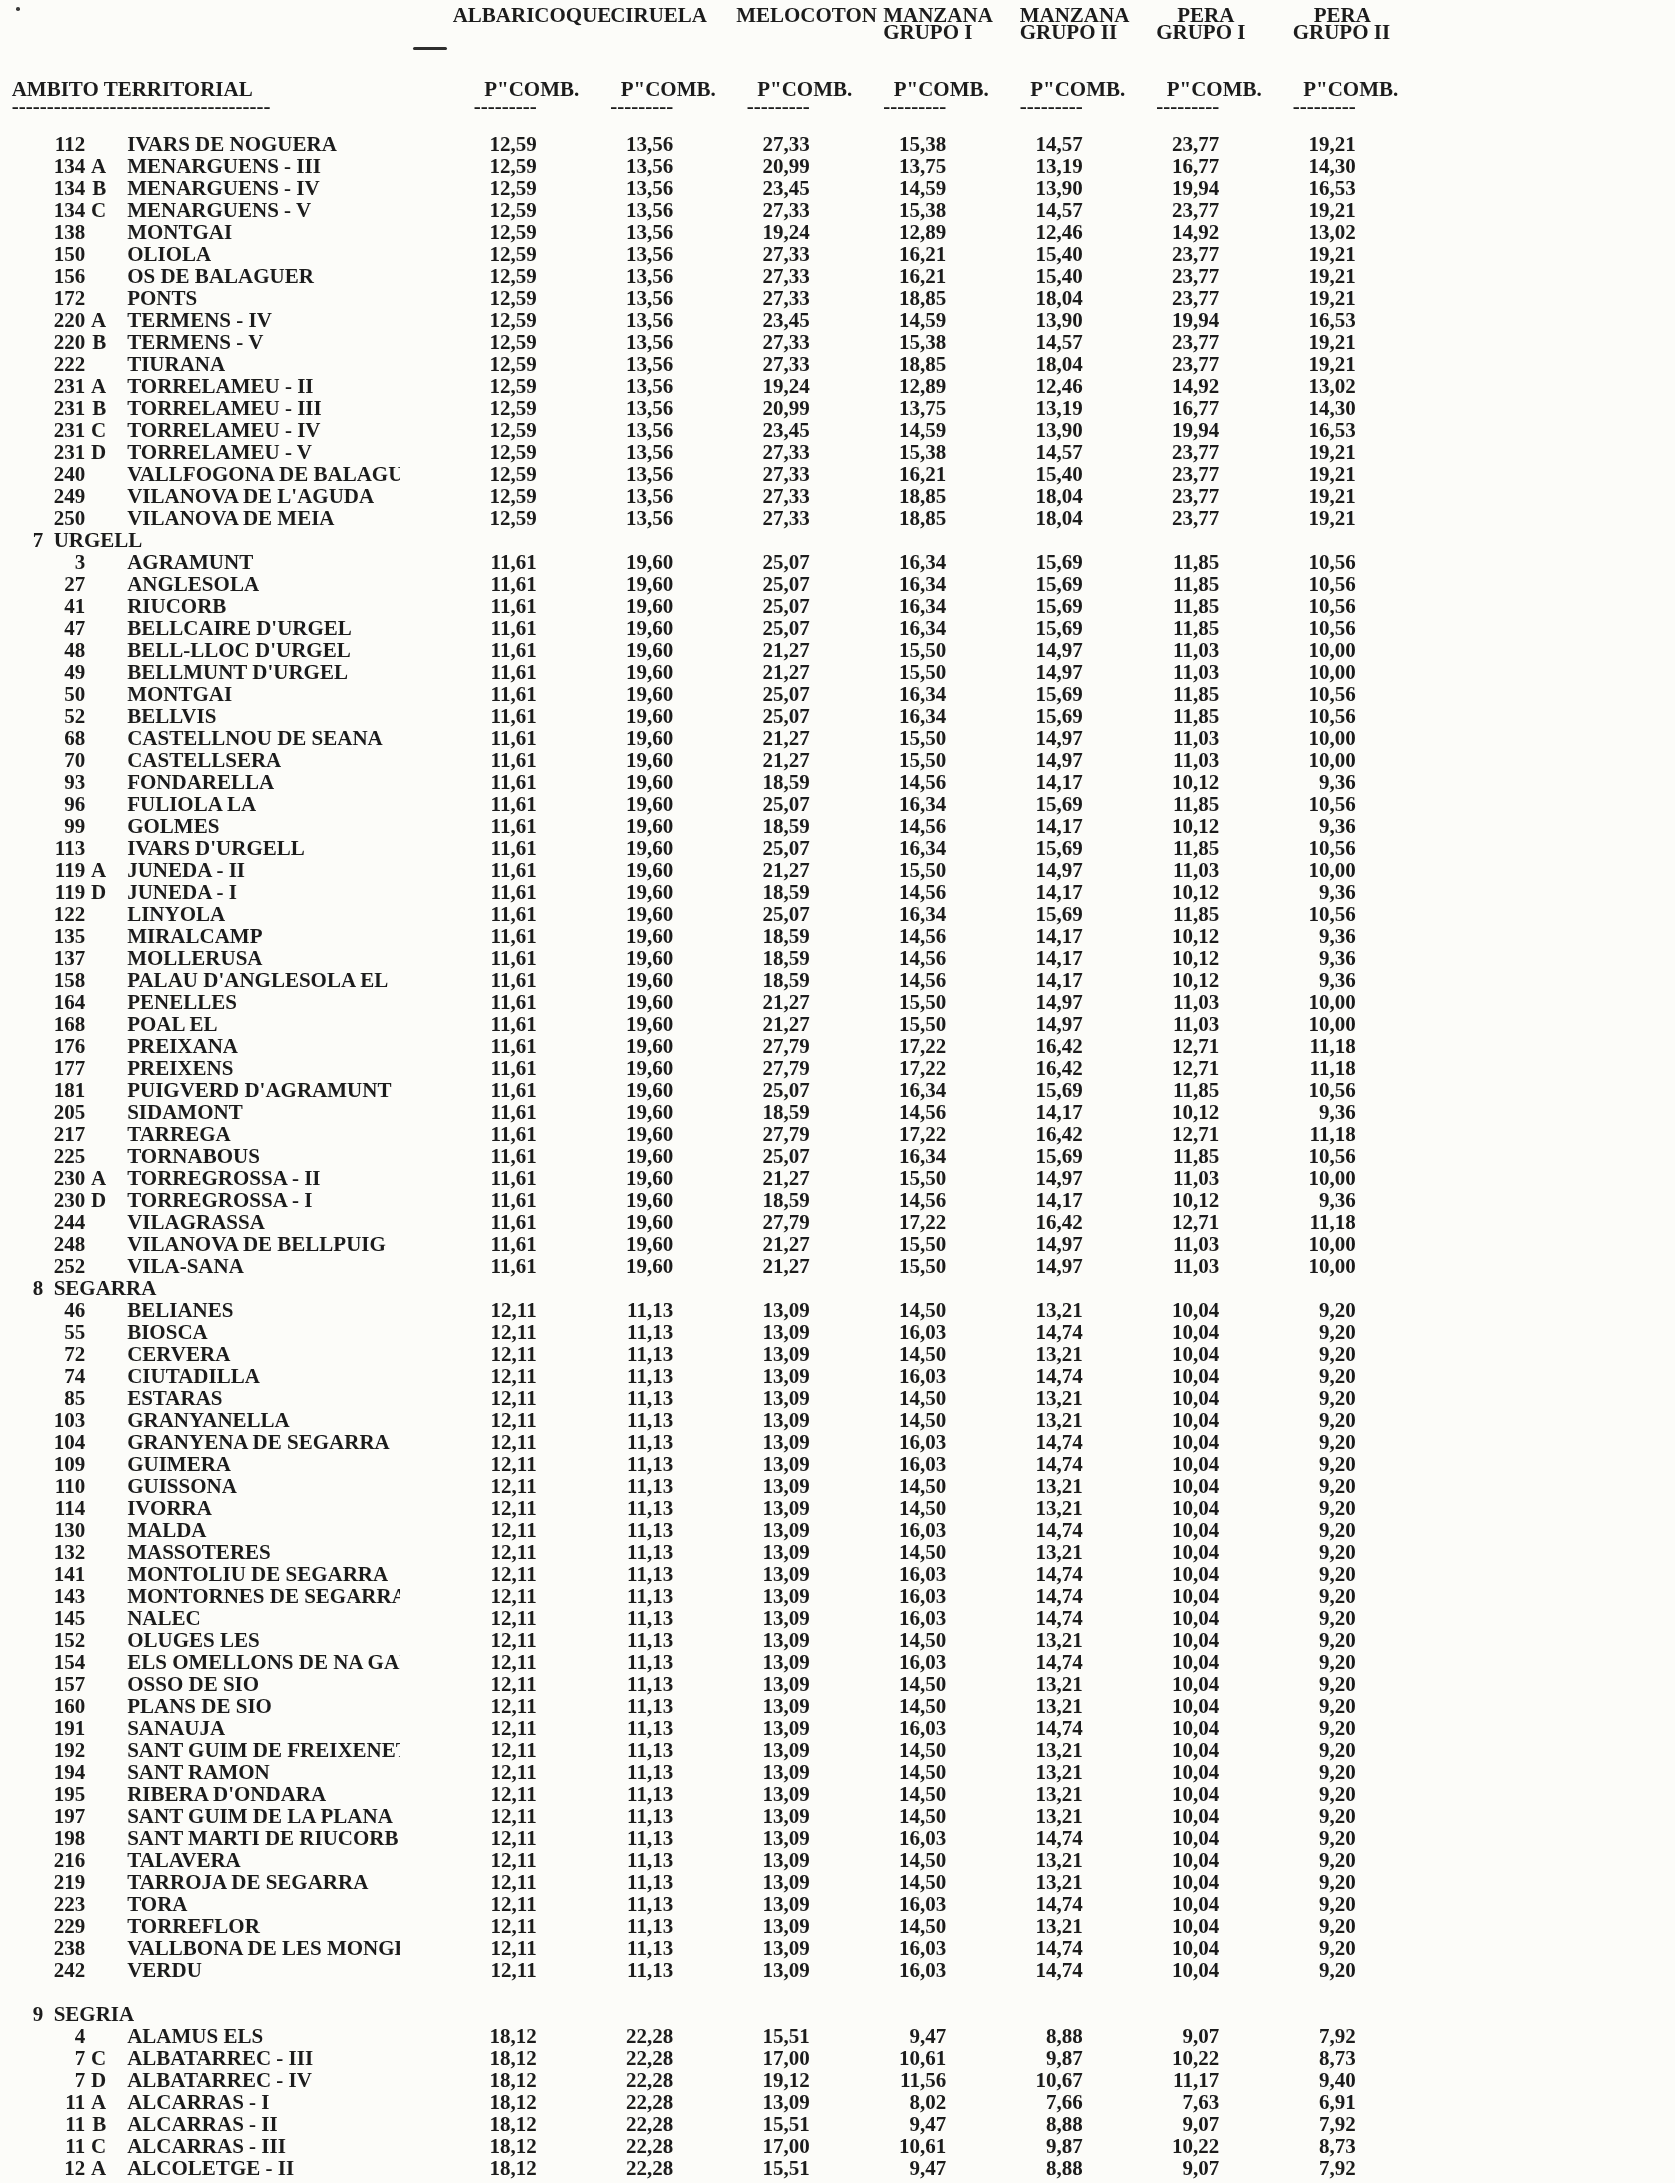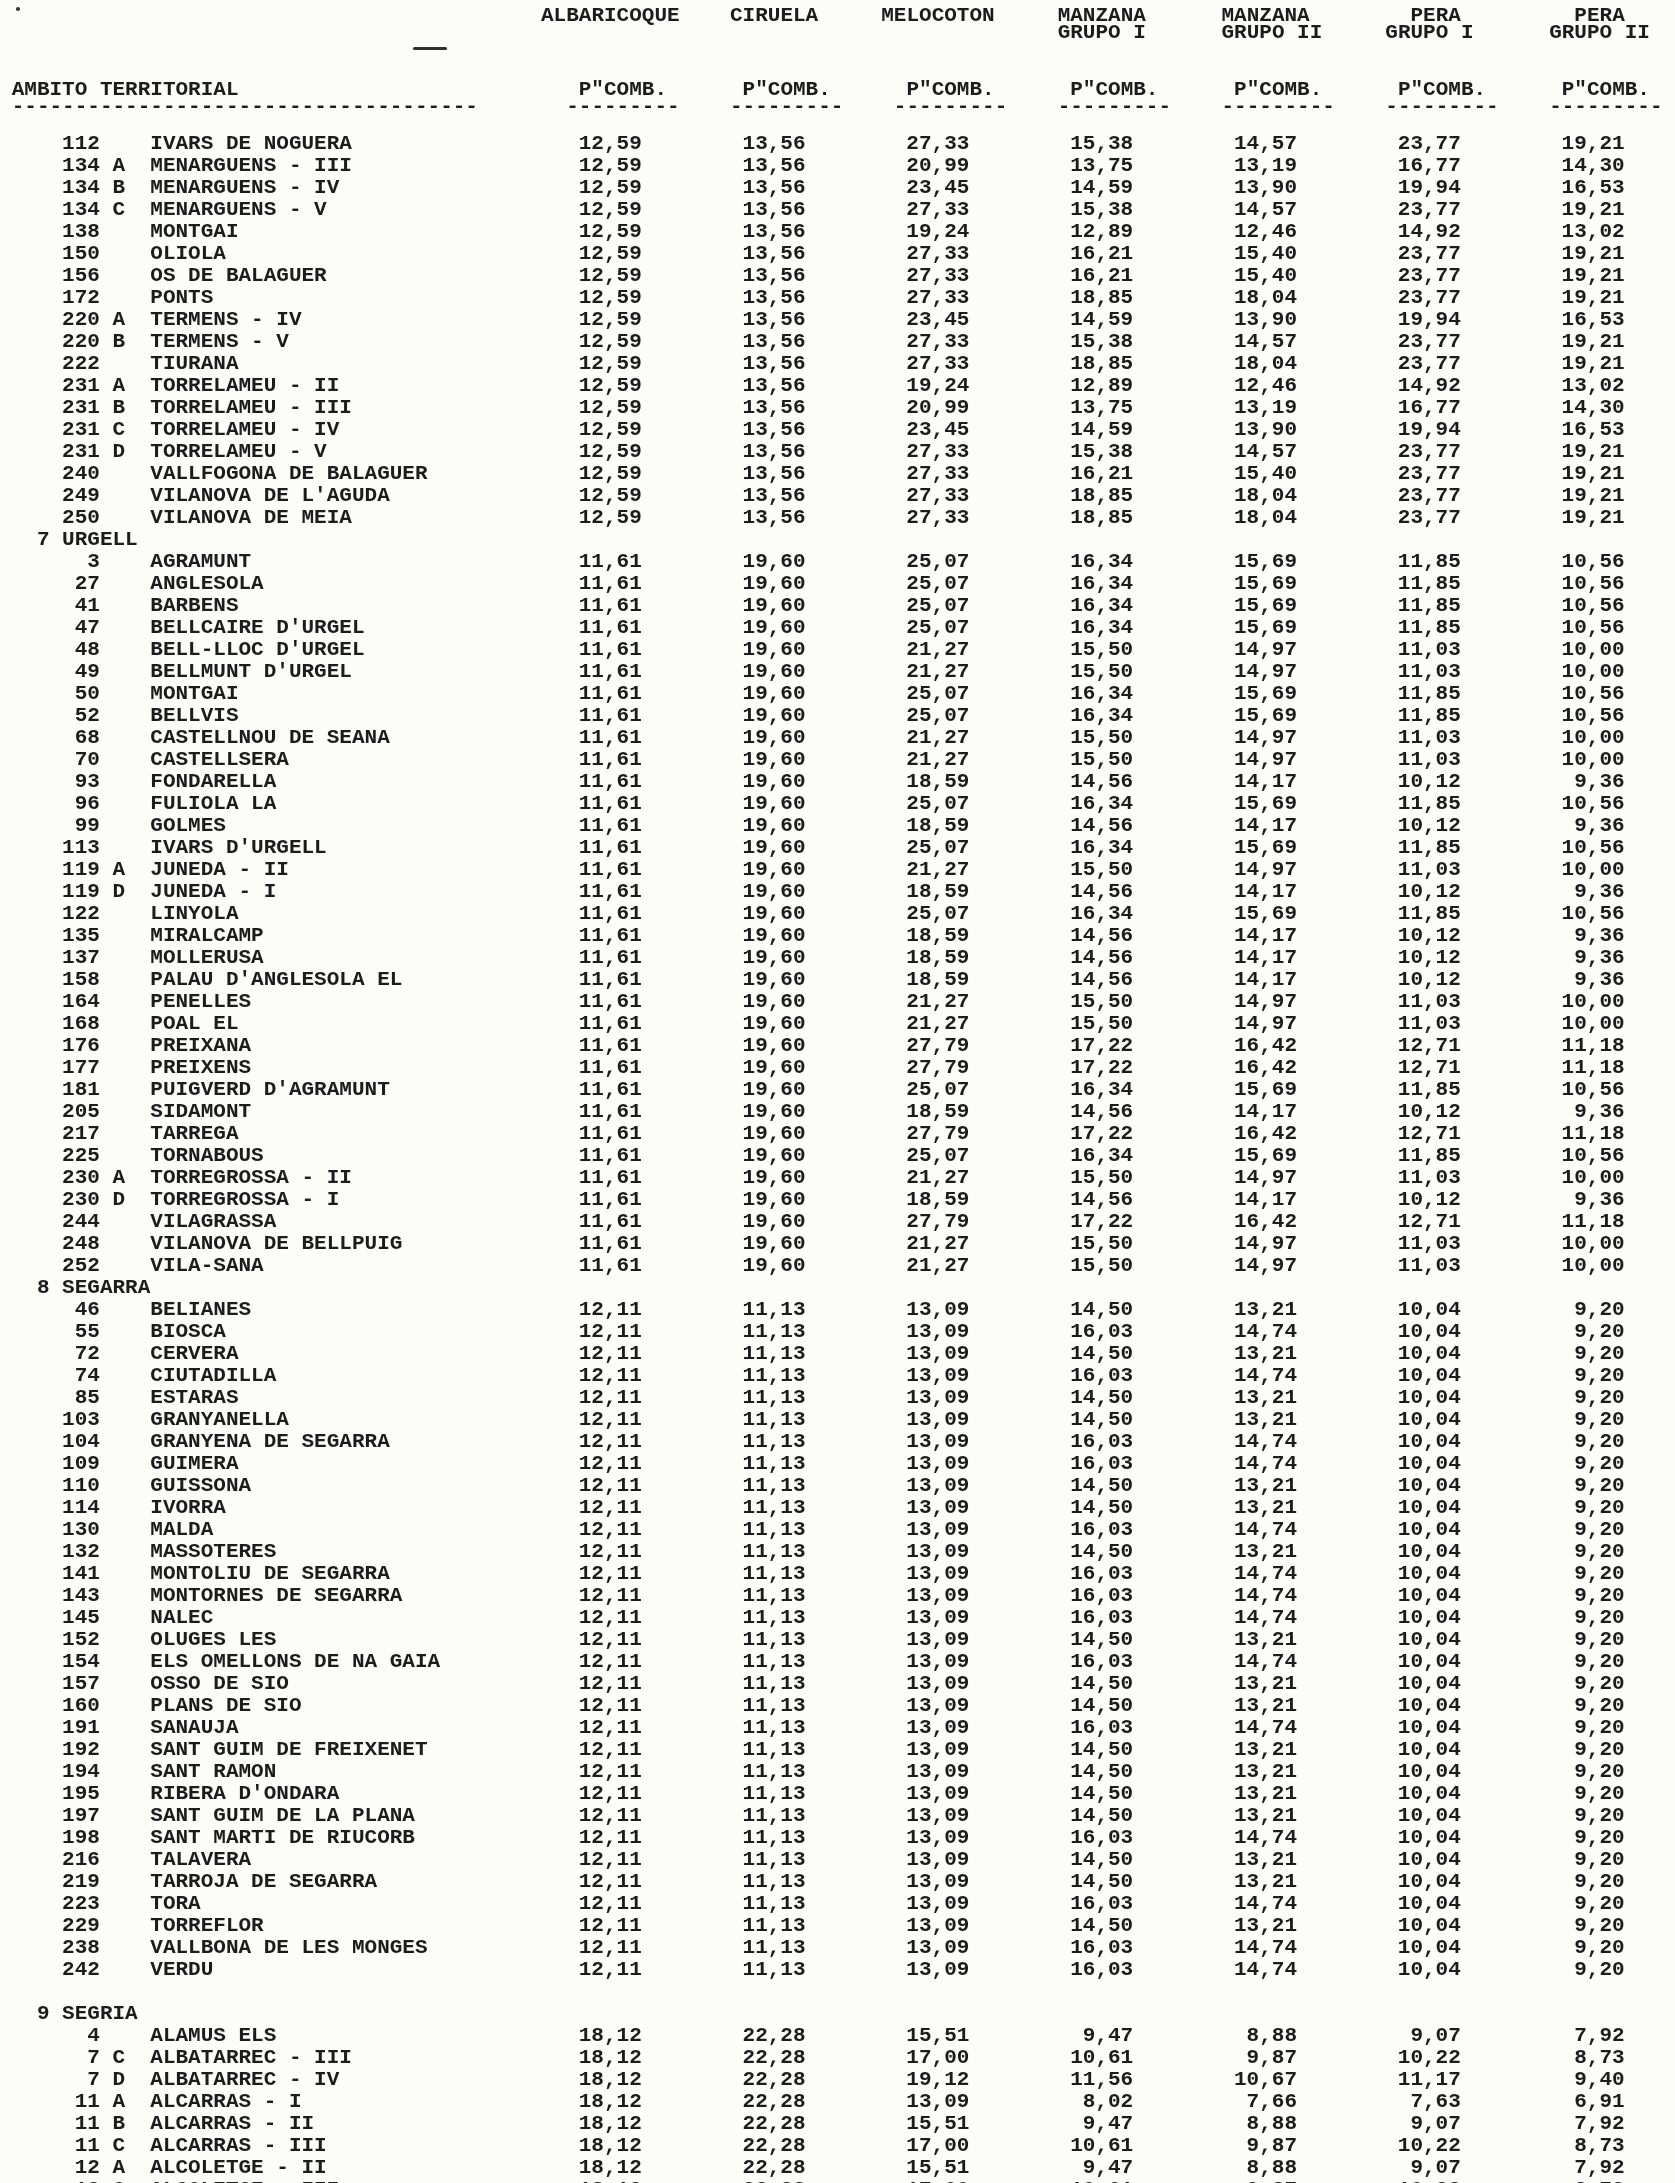--- a/index.html
+++ b/index.html
@@ -5,21 +5,21 @@
   html,body{margin:0;padding:0;}
   body{
     width:1676px;height:2183px;
     background:#fcfcf9;
     overflow:hidden;
     position:relative;
   }
   .doc{
     position:absolute;left:0;top:0;width:100%;height:100%;
     padding:7.3px 0 0 11.7px;box-sizing:border-box;
-    font-family:Liberation Mono, monospace;
+    font-family:Liberation Serif, serif;
     font-size:21px;font-weight:bold;color:#1c1c1c;
   }
   .hline{position:relative;height:17px;line-height:17px;white-space:pre;}
   .hline span{position:absolute;top:0;white-space:pre;}
   #h3{margin-top:40px;}
   #rows{margin-top:17.5px;}
   .row{display:flex;height:22px;line-height:22px;white-space:pre;}
   .rc{width:7ch;text-align:right;}
   .rs{width:2ch;text-align:right;}
   .rn{width:28ch;padding-left:2ch;box-sizing:border-box;overflow:hidden;}
@@ -56,21 +56,21 @@
       <div class="row"><span class="rc">231</span><span class="rs">A</span><span class="rn">TORRELAMEU - II</span><span class="rv">12,59</span><span class="rv">13,56</span><span class="rv">19,24</span><span class="rv">12,89</span><span class="rv">12,46</span><span class="rv">14,92</span><span class="rv">13,02</span></div>
       <div class="row"><span class="rc">231</span><span class="rs">B</span><span class="rn">TORRELAMEU - III</span><span class="rv">12,59</span><span class="rv">13,56</span><span class="rv">20,99</span><span class="rv">13,75</span><span class="rv">13,19</span><span class="rv">16,77</span><span class="rv">14,30</span></div>
       <div class="row"><span class="rc">231</span><span class="rs">C</span><span class="rn">TORRELAMEU - IV</span><span class="rv">12,59</span><span class="rv">13,56</span><span class="rv">23,45</span><span class="rv">14,59</span><span class="rv">13,90</span><span class="rv">19,94</span><span class="rv">16,53</span></div>
       <div class="row"><span class="rc">231</span><span class="rs">D</span><span class="rn">TORRELAMEU - V</span><span class="rv">12,59</span><span class="rv">13,56</span><span class="rv">27,33</span><span class="rv">15,38</span><span class="rv">14,57</span><span class="rv">23,77</span><span class="rv">19,21</span></div>
       <div class="row"><span class="rc">240</span><span class="rs"></span><span class="rn">VALLFOGONA DE BALAGUER</span><span class="rv">12,59</span><span class="rv">13,56</span><span class="rv">27,33</span><span class="rv">16,21</span><span class="rv">15,40</span><span class="rv">23,77</span><span class="rv">19,21</span></div>
       <div class="row"><span class="rc">249</span><span class="rs"></span><span class="rn">VILANOVA DE L'AGUDA</span><span class="rv">12,59</span><span class="rv">13,56</span><span class="rv">27,33</span><span class="rv">18,85</span><span class="rv">18,04</span><span class="rv">23,77</span><span class="rv">19,21</span></div>
       <div class="row"><span class="rc">250</span><span class="rs"></span><span class="rn">VILANOVA DE MEIA</span><span class="rv">12,59</span><span class="rv">13,56</span><span class="rv">27,33</span><span class="rv">18,85</span><span class="rv">18,04</span><span class="rv">23,77</span><span class="rv">19,21</span></div>
       <div class="row section"><span class="sn">7</span><span class="st">URGELL</span></div>
       <div class="row"><span class="rc">3</span><span class="rs"></span><span class="rn">AGRAMUNT</span><span class="rv">11,61</span><span class="rv">19,60</span><span class="rv">25,07</span><span class="rv">16,34</span><span class="rv">15,69</span><span class="rv">11,85</span><span class="rv">10,56</span></div>
       <div class="row"><span class="rc">27</span><span class="rs"></span><span class="rn">ANGLESOLA</span><span class="rv">11,61</span><span class="rv">19,60</span><span class="rv">25,07</span><span class="rv">16,34</span><span class="rv">15,69</span><span class="rv">11,85</span><span class="rv">10,56</span></div>
-      <div class="row"><span class="rc">41</span><span class="rs"></span><span class="rn">BARBENS</span><span class="rv">11,61</span><span class="rv">19,60</span><span class="rv">25,07</span><span class="rv">16,34</span><span class="rv">15,69</span><span class="rv">11,85</span><span class="rv">10,56</span></div>
+      <div class="row"><span class="rc">41</span><span class="rs"></span><span class="rn">RIUCORB</span><span class="rv">11,61</span><span class="rv">19,60</span><span class="rv">25,07</span><span class="rv">16,34</span><span class="rv">15,69</span><span class="rv">11,85</span><span class="rv">10,56</span></div>
       <div class="row"><span class="rc">47</span><span class="rs"></span><span class="rn">BELLCAIRE D'URGEL</span><span class="rv">11,61</span><span class="rv">19,60</span><span class="rv">25,07</span><span class="rv">16,34</span><span class="rv">15,69</span><span class="rv">11,85</span><span class="rv">10,56</span></div>
       <div class="row"><span class="rc">48</span><span class="rs"></span><span class="rn">BELL-LLOC D'URGEL</span><span class="rv">11,61</span><span class="rv">19,60</span><span class="rv">21,27</span><span class="rv">15,50</span><span class="rv">14,97</span><span class="rv">11,03</span><span class="rv">10,00</span></div>
       <div class="row"><span class="rc">49</span><span class="rs"></span><span class="rn">BELLMUNT D'URGEL</span><span class="rv">11,61</span><span class="rv">19,60</span><span class="rv">21,27</span><span class="rv">15,50</span><span class="rv">14,97</span><span class="rv">11,03</span><span class="rv">10,00</span></div>
       <div class="row"><span class="rc">50</span><span class="rs"></span><span class="rn">MONTGAI</span><span class="rv">11,61</span><span class="rv">19,60</span><span class="rv">25,07</span><span class="rv">16,34</span><span class="rv">15,69</span><span class="rv">11,85</span><span class="rv">10,56</span></div>
       <div class="row"><span class="rc">52</span><span class="rs"></span><span class="rn">BELLVIS</span><span class="rv">11,61</span><span class="rv">19,60</span><span class="rv">25,07</span><span class="rv">16,34</span><span class="rv">15,69</span><span class="rv">11,85</span><span class="rv">10,56</span></div>
       <div class="row"><span class="rc">68</span><span class="rs"></span><span class="rn">CASTELLNOU DE SEANA</span><span class="rv">11,61</span><span class="rv">19,60</span><span class="rv">21,27</span><span class="rv">15,50</span><span class="rv">14,97</span><span class="rv">11,03</span><span class="rv">10,00</span></div>
       <div class="row"><span class="rc">70</span><span class="rs"></span><span class="rn">CASTELLSERA</span><span class="rv">11,61</span><span class="rv">19,60</span><span class="rv">21,27</span><span class="rv">15,50</span><span class="rv">14,97</span><span class="rv">11,03</span><span class="rv">10,00</span></div>
       <div class="row"><span class="rc">93</span><span class="rs"></span><span class="rn">FONDARELLA</span><span class="rv">11,61</span><span class="rv">19,60</span><span class="rv">18,59</span><span class="rv">14,56</span><span class="rv">14,17</span><span class="rv">10,12</span><span class="rv">9,36</span></div>
       <div class="row"><span class="rc">96</span><span class="rs"></span><span class="rn">FULIOLA LA</span><span class="rv">11,61</span><span class="rv">19,60</span><span class="rv">25,07</span><span class="rv">16,34</span><span class="rv">15,69</span><span class="rv">11,85</span><span class="rv">10,56</span></div>
       <div class="row"><span class="rc">99</span><span class="rs"></span><span class="rn">GOLMES</span><span class="rv">11,61</span><span class="rv">19,60</span><span class="rv">18,59</span><span class="rv">14,56</span><span class="rv">14,17</span><span class="rv">10,12</span><span class="rv">9,36</span></div>

